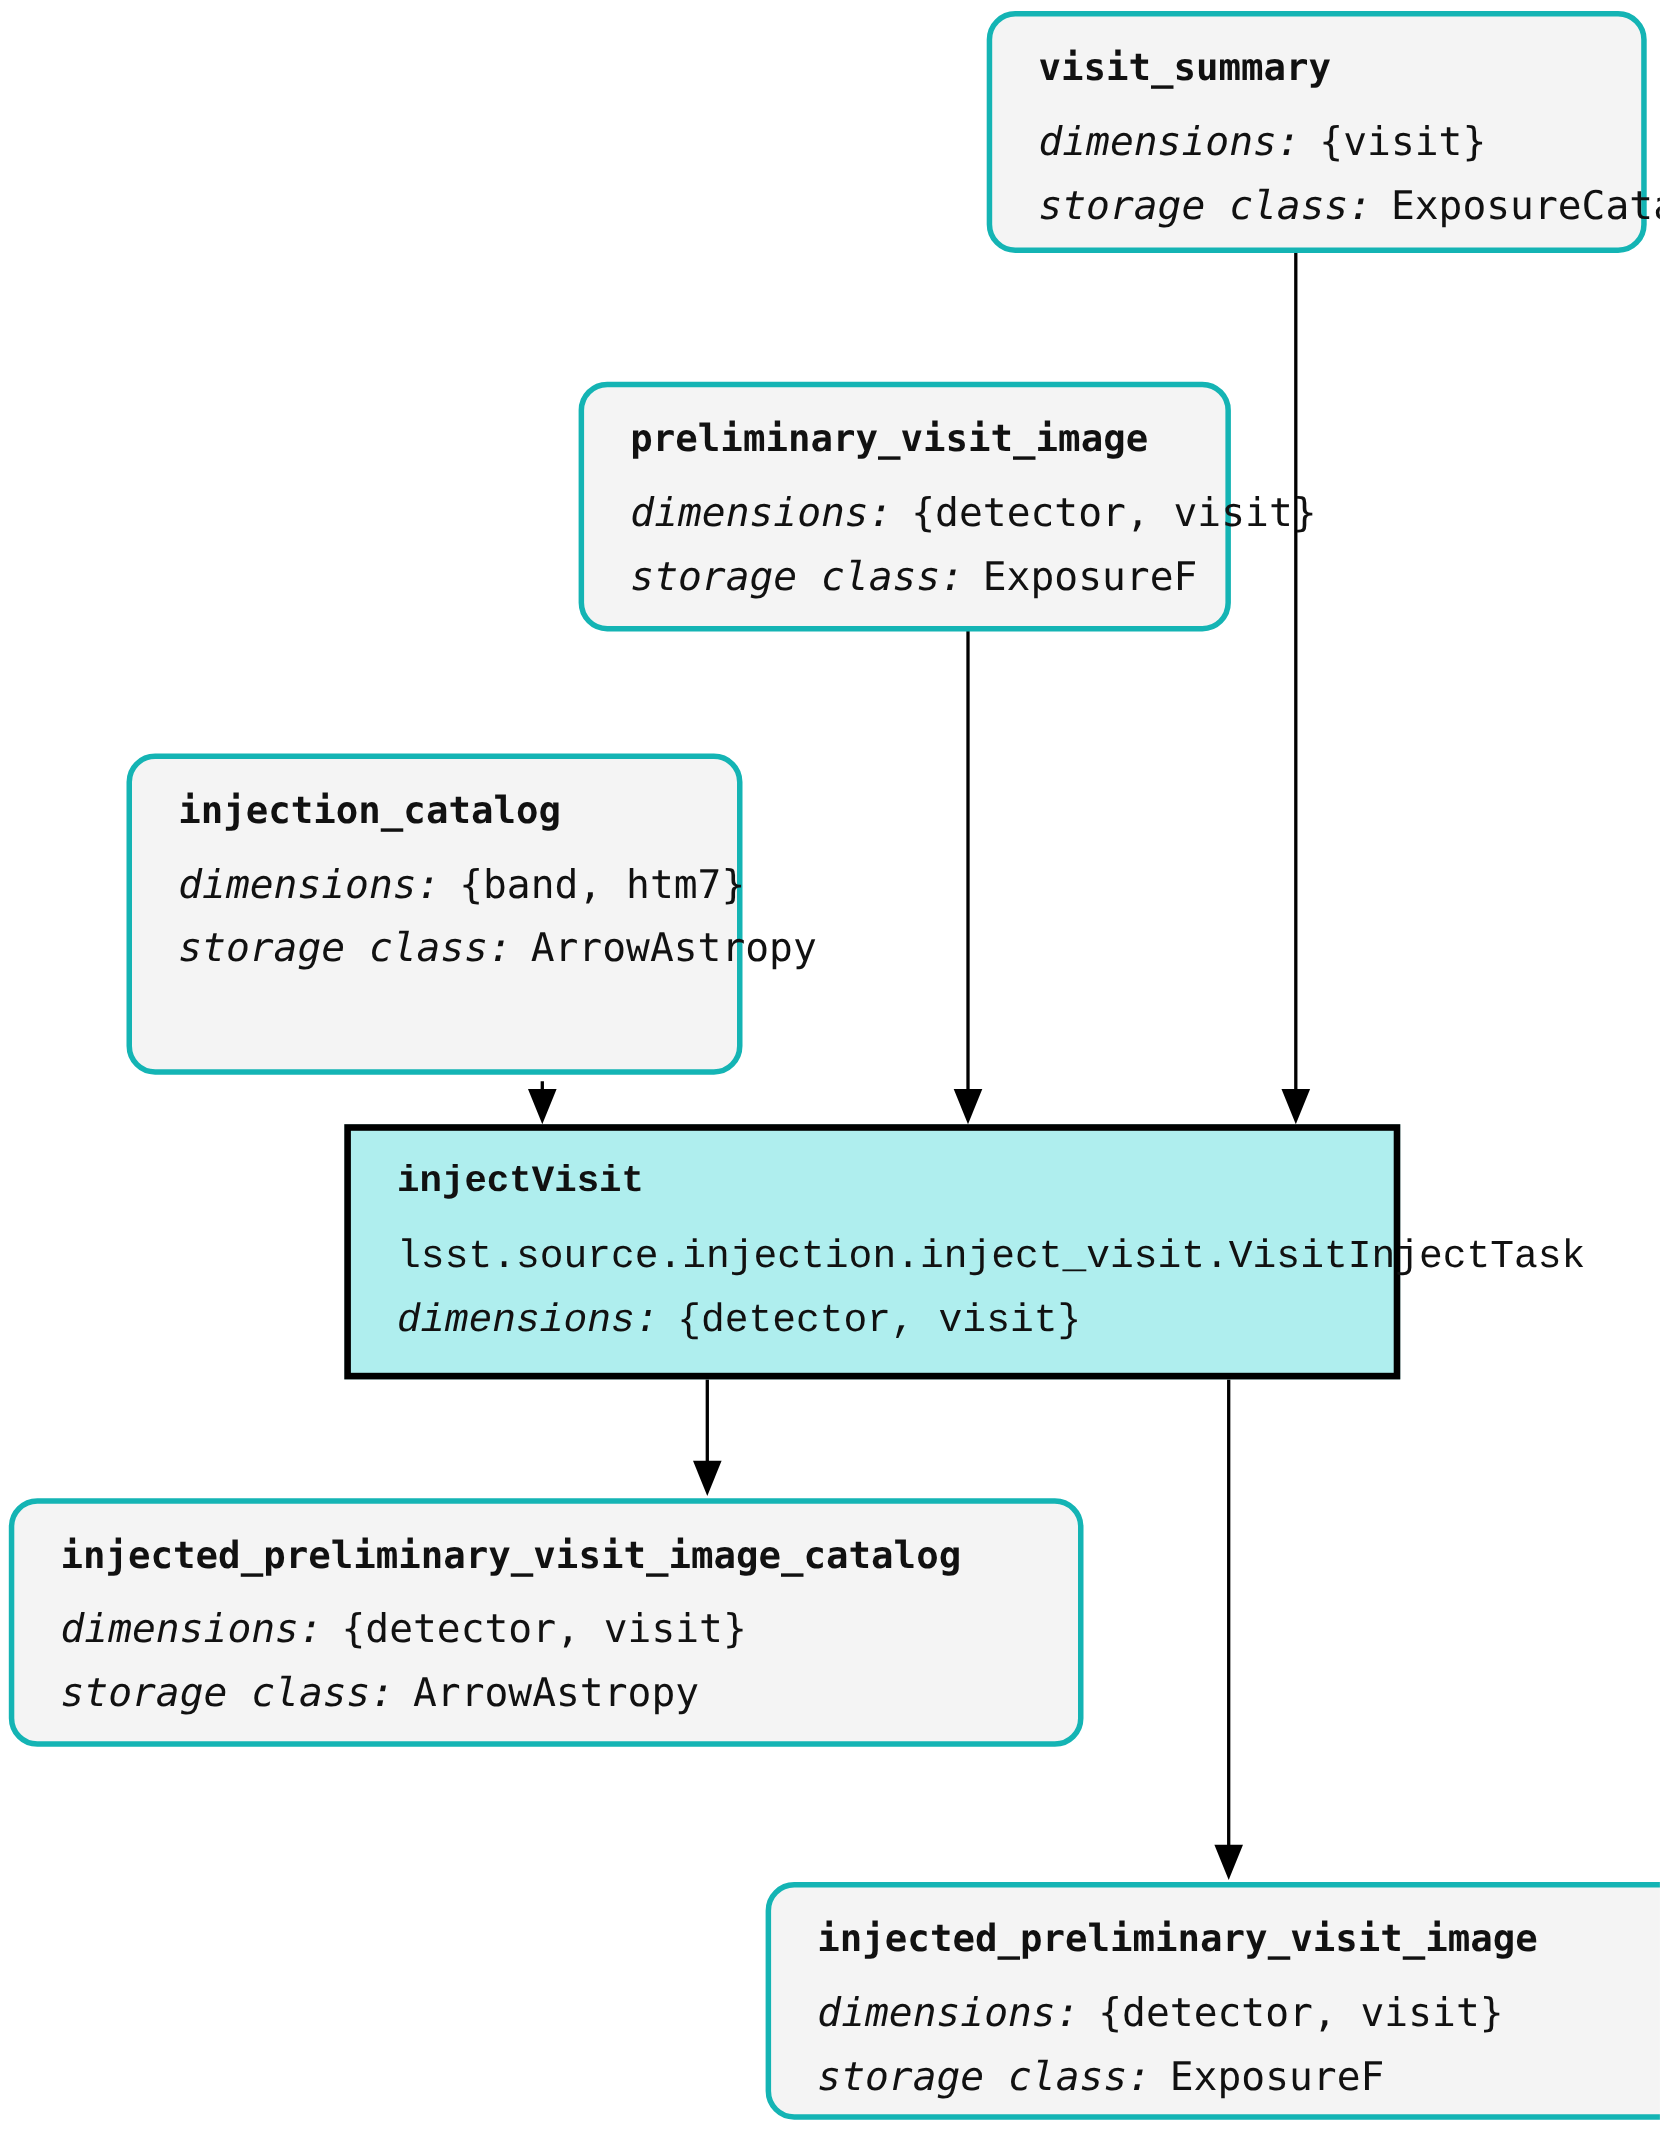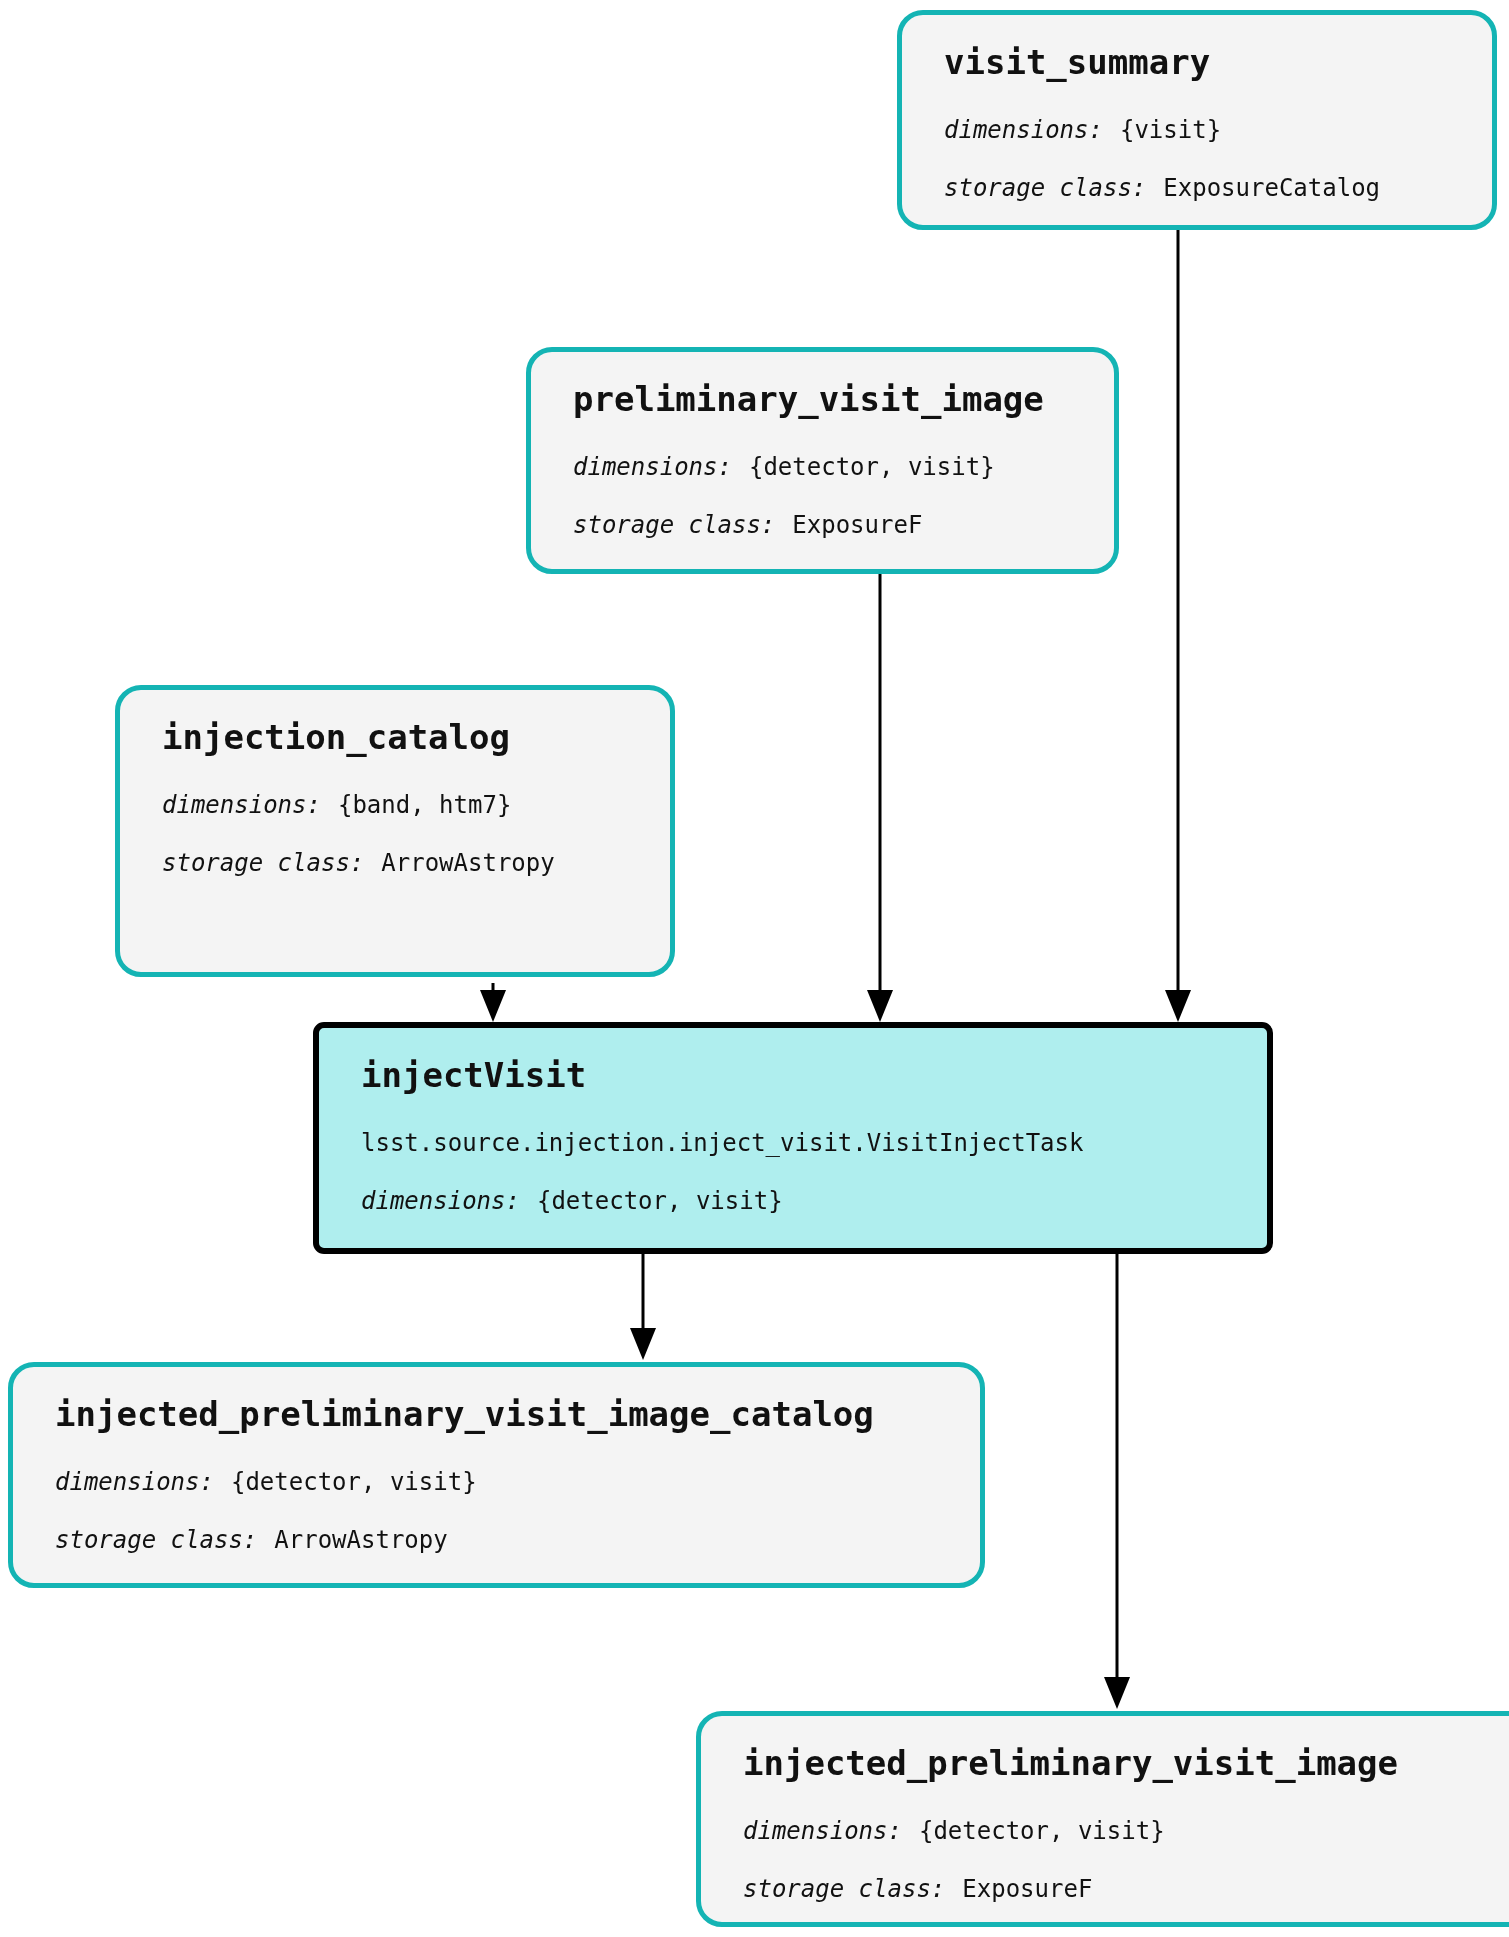--- a/index.html
+++ b/index.html
@@ -37,31 +37,32 @@
     color: #111111;
   }
   .node.dataset {
     background: var(--dataset-fill);
     border: 5px solid var(--teal);
     border-radius: 26px;
   }
   .node.task {
     background: var(--task-fill);
     border: 6px solid var(--task-border);
-    border-radius: 11px;
+    border-radius: 0;
+    font-family: Liberation Mono, monospace;
   }
   .node-title {
     font-size: 34px;
     font-weight: bold;
     line-height: 46px;
     margin-bottom: 16px;
     white-space: nowrap;
   }
   .node-line {
-    font-size: 24px;
+    font-size: 36px;
     line-height: 58px;
     white-space: nowrap;
   }
   .lbl { font-style: italic; margin-right: 17px; }
   .val { font-style: normal; }
 
   
   #node-visit_summary                              { left: 897px;  top: 10px;   width: 600px; height: 220px; }
   #node-preliminary_visit_image                    { left: 492px;  top: 347px;  width: 593px; height: 227px; margin-left: 34px; }
   #node-injection_catalog                          { left: 115px;  top: 685px;  width: 560px; height: 292px; }

